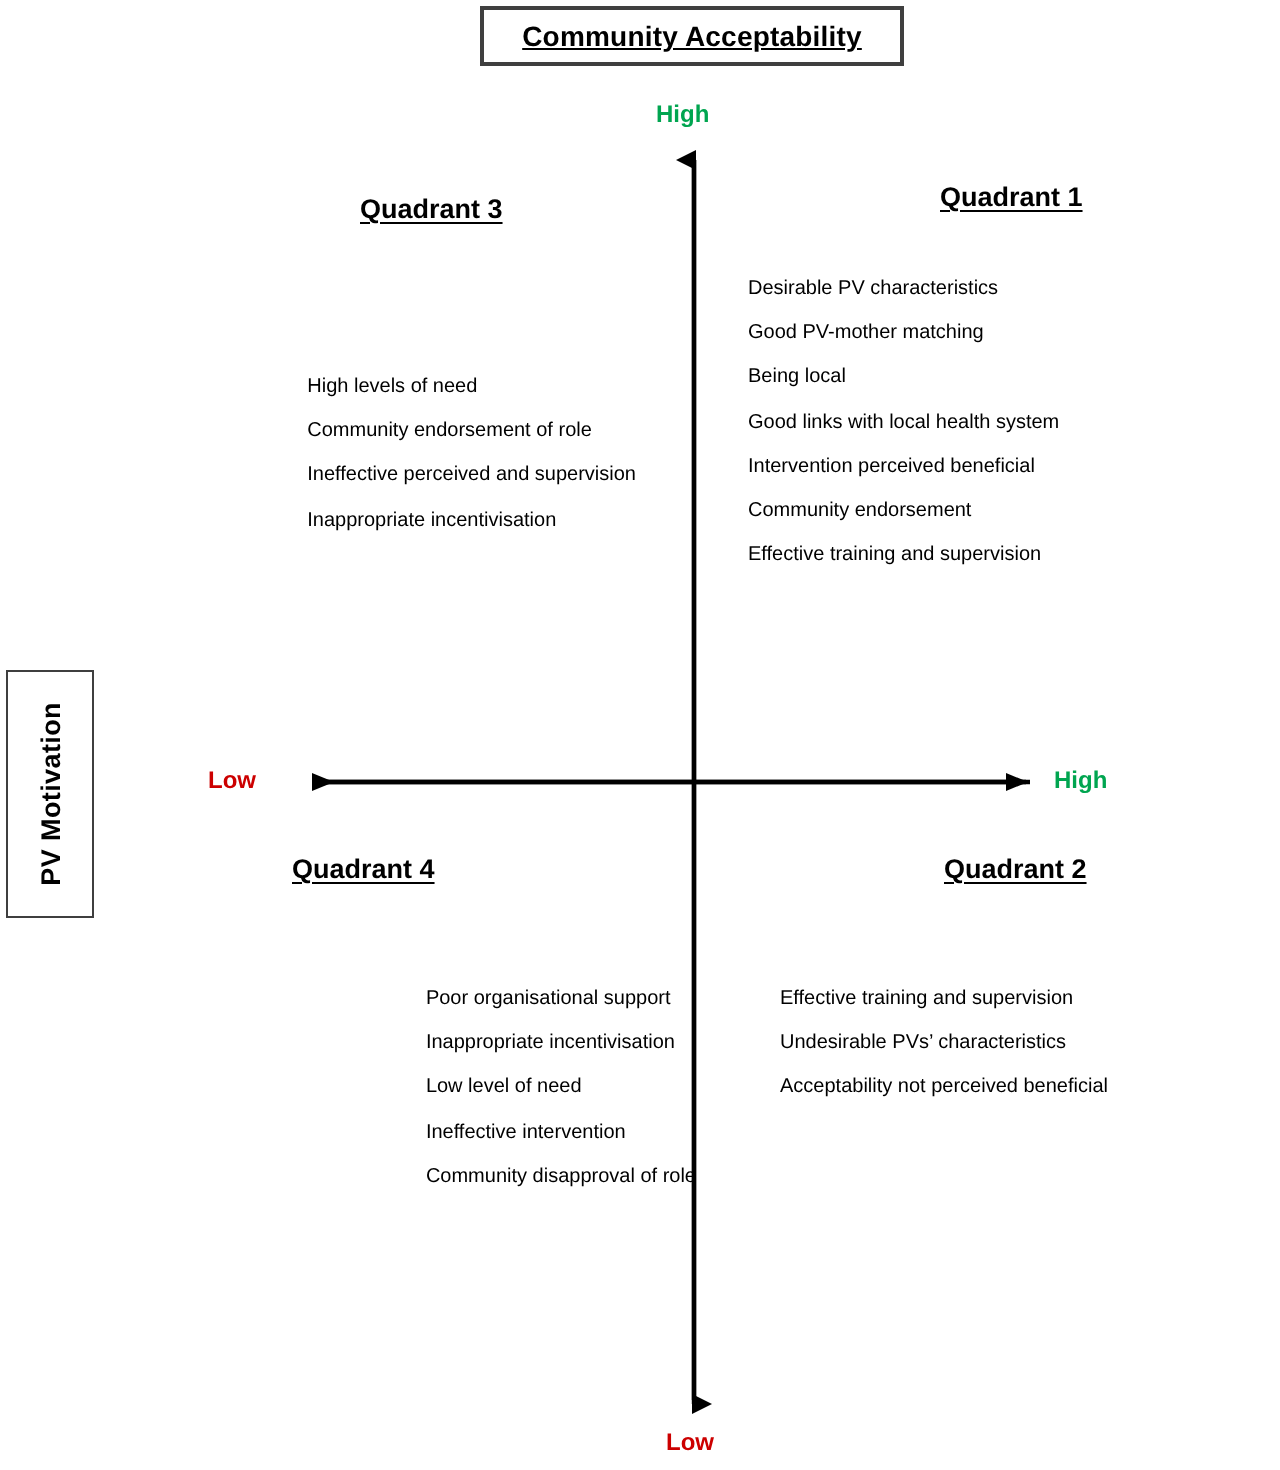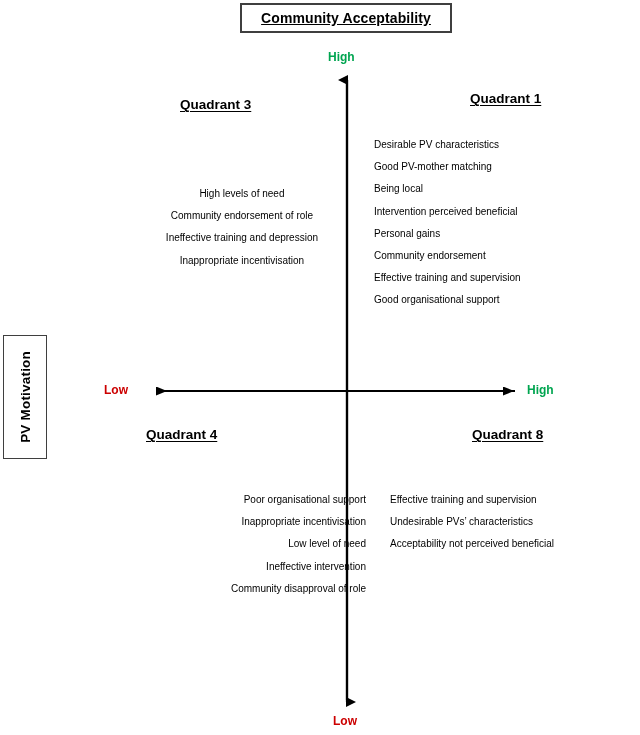--- a/index.html
+++ b/index.html
@@ -99,23 +99,23 @@
 
   
   .quad-list {
     position: absolute;
     font-size: 10px;
     line-height: 22.2px;
     white-space: nowrap;
   }
   .quad-list .item { display: block; }
 
-  #quad3-list { right: 322px; top: 183px; text-align: center; }
+  #quad3-list { right: 322px; top: 183px; text-align: left; }
   #quad1-list { left: 374px; top: 134px; text-align: left; }
-  #quad4-list { right: 274px; top: 489px; text-align: right; }
+  #quad4-list { right: 292px; top: 489px; text-align: left; }
   #quad2-list { left: 390px; top: 489px; text-align: left; }
 </style>
 </head>
 <body>
 
 <svg id="axes-svg" viewBox="0 0 640 735">
   <defs>
     <marker id="arrow-up" markerWidth="10" markerHeight="10" refX="5" refY="9" orient="auto" markerUnits="userSpaceOnUse">
       <path d="M5,0 L10,10 L0,10 Z" fill="#000000"></path>
     </marker>
@@ -147,43 +147,42 @@
 
 <div class="pole-label" id="pole-top" style="color: rgb(0, 165, 80);">High</div>
 <div class="pole-label" id="pole-bottom" style="color: rgb(204, 0, 0);">Low</div>
 <div class="pole-label" id="pole-left" style="color: rgb(204, 0, 0);">Low</div>
 <div class="pole-label" id="pole-right" style="color: rgb(0, 165, 80);">High</div>
 
 <div class="quad-heading" id="quad3-heading">Quadrant 3</div>
 <div class="quad-list" id="quad3-list">
     <span class="item">High levels of need</span>
     <span class="item">Community endorsement of role</span>
-    <span class="item">Ineffective training and depression</span>
+    <span class="item">Ineffective perceived and supervision</span>
     <span class="item">Inappropriate incentivisation</span>
   </div>
 
 <div class="quad-heading" id="quad1-heading">Quadrant 1</div>
 <div class="quad-list" id="quad1-list">
     <span class="item">Desirable PV characteristics</span>
     <span class="item">Good PV-mother matching</span>
     <span class="item">Being local</span>
+    <span class="item">Good links with local health system</span>
     <span class="item">Intervention perceived beneficial</span>
-    <span class="item"> Personal gains</span>
     <span class="item">Community endorsement</span>
     <span class="item">Effective training and supervision</span>
-    <span class="item">Good organisational support</span>
   </div>
 
 <div class="quad-heading" id="quad4-heading">Quadrant 4</div>
 <div class="quad-list" id="quad4-list">
     <span class="item">Poor organisational support</span>
     <span class="item">Inappropriate incentivisation</span>
     <span class="item">Low level of need</span>
     <span class="item">Ineffective intervention</span>
     <span class="item">Community disapproval of role</span>
   </div>
 
-<div class="quad-heading" id="quad2-heading">Quadrant 8</div>
+<div class="quad-heading" id="quad2-heading">Quadrant 2</div>
 <div class="quad-list" id="quad2-list">
     <span class="item">Effective training and supervision</span>
     <span class="item">Undesirable PVs’ characteristics</span>
     <span class="item">Acceptability not perceived beneficial</span>
   </div>
 
 </body></html>

